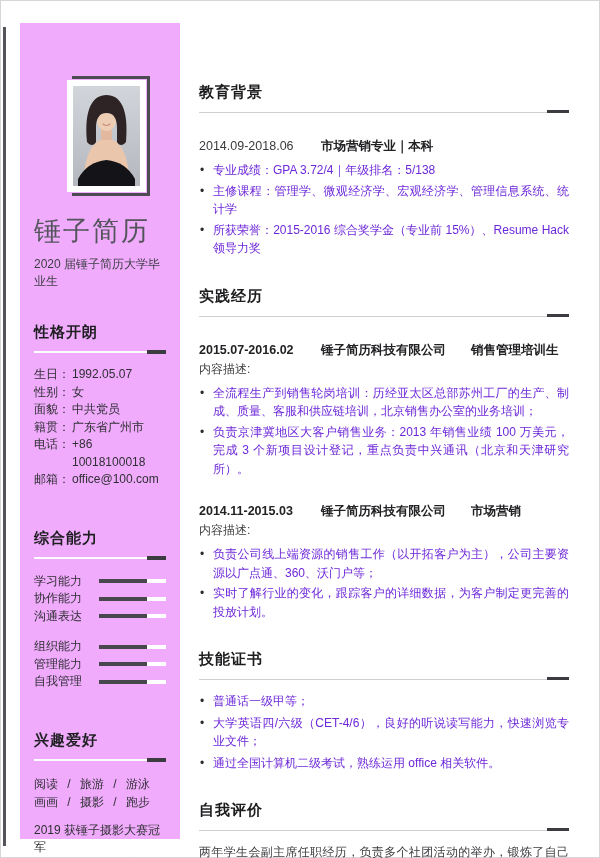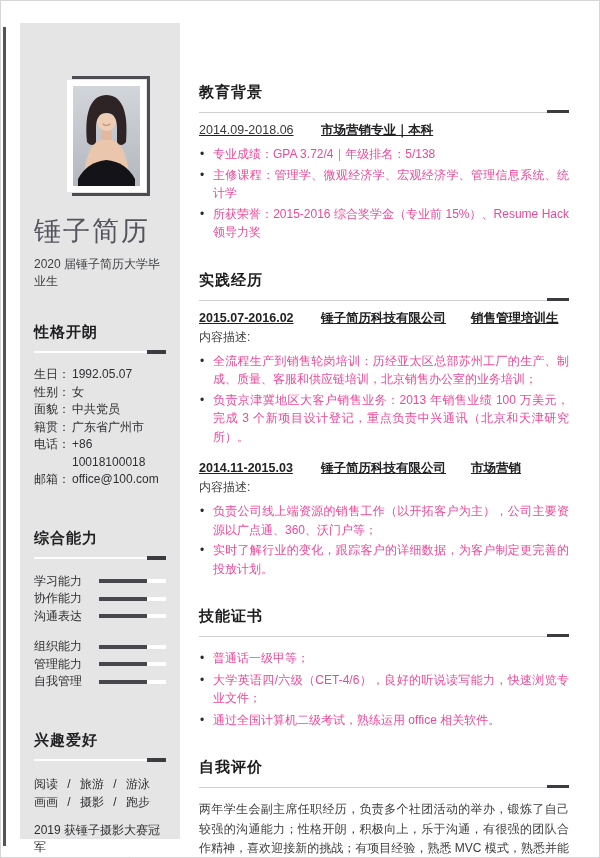--- a/index.html
+++ b/index.html
@@ -15,21 +15,21 @@
     background:#ffffff;
     border:1px solid #d6d6d8;
   }
   .accent-bar {
     position:absolute; left:2px; top:26px; width:3px; height:819px;
     background:#54545a;
   }
   
   .sidebar {
     position:absolute; left:19px; top:22px; width:160px; height:816px;
-    background:#e5e5e5;
+    background:#f0abfc;
     padding:0 14px;
   }
   .photo-wrap {
     position:relative;
     margin:57px 0 0 33px;
     width:79px;
     background:#ffffff;
     padding:6px;
   }
   .photo-wrap::before {
@@ -82,32 +82,31 @@
     margin-top:12px;
     font-size:15px; font-weight:bold; color:#1c1c1e; letter-spacing:1px;
   }
   .section-divider { position:relative; height:4px; margin-top:7px; }
   .section-divider::before {
     content:""; position:absolute; left:0; right:0; bottom:0; height:1px; background:#cfcfcf;
   }
   .section-dash { position:absolute; right:0; bottom:0; width:22px; height:3px; background:#3b3b40; }
   .entry-row {
     display:grid; grid-template-columns:122px 150px 1fr;
-    margin-top:9px;
+    margin-top:25px;
     font-size:12.5px; font-weight:bold; color:#222225;
     align-items:baseline;
-    text-decoration:underline;
   }
   .entry-date.regular { font-weight:normal; color:#3a3a3e; }
   .org-note { font-style:italic; font-weight:normal; font-size:10.5px; color:#b9b9bc; margin-left:6px; }
   .desc-label { margin-top:2px; font-size:12px; color:#3d3d40; }
   .bullets { list-style:none; margin-top:6px; }
   .bullets li {
     position:relative; padding-left:14px;
-    font-size:12px; line-height:18.5px; color:#ec4899;
+    font-size:12px; line-height:18.5px; color:#6d28d9;
     margin-top:2px;
     text-align:justify;
   }
   .bullets li::before {
     content:"•"; position:absolute; left:1px; top:0; color:#2c2c2f;
   }
   .entry + .entry { margin-top:14px; }
   .certs .bullets { margin-top:12px; }
   .certs .bullets li { margin-top:3px; }
   .eval-paragraph {

